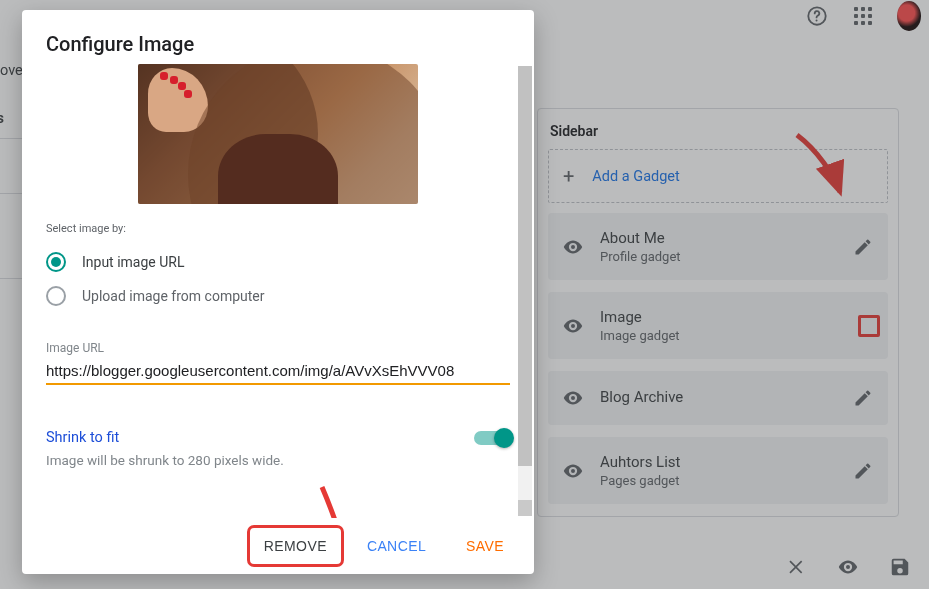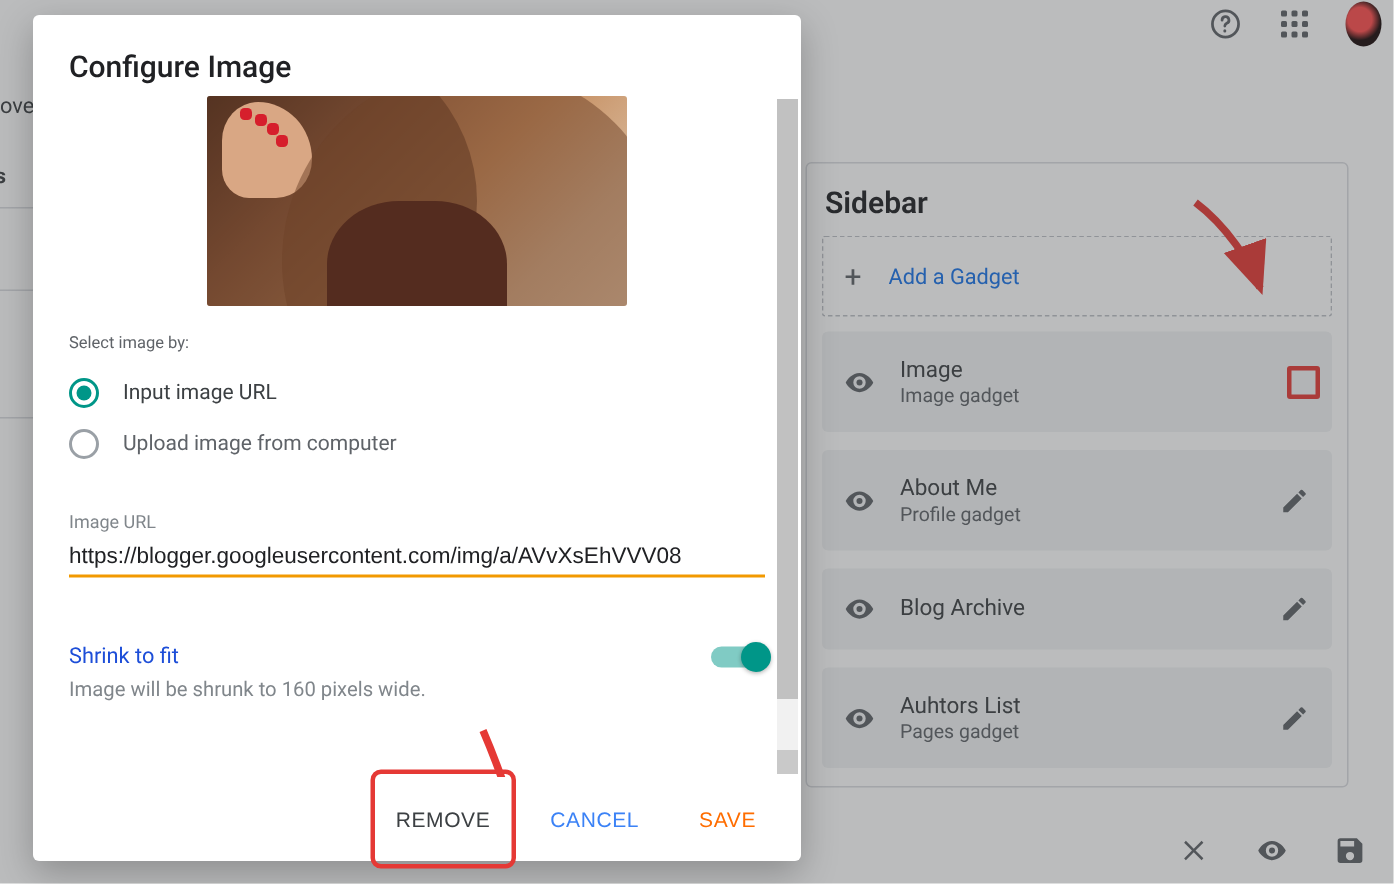--- a/index.html
+++ b/index.html
@@ -41,21 +41,21 @@
   .posts-col .bold { font-weight:700; }
   .posts-col .small { font-size:13px; color:#5f6368; }
   .posts-col hr { border:none; border-top:1px solid #dadce0; margin:12px -4px; }
 
   
   .sidebar-panel {
     position:absolute; top:108px; left:537px; width:362px;
     border:1px solid #dadce0; border-radius:4px; padding-top:10px;
     background:#fff;
   }
-  .sidebar-title { font-weight:600; font-size:20px; padding:4px 12px 10px; }
+  .sidebar-title { font-weight:600; font-size:14px; padding:4px 12px 10px; }
   .add-gadget-row {
     margin:0 10px 10px; border:1px dashed #bdc1c6; border-radius:2px;
     display:flex; align-items:center; gap:18px; padding:16px 14px;
     color:#1a73e8; font-size:14.5px;
   }
   .add-gadget-row .plus { color:#5f6368; font-size:20px; line-height:1; }
 
   .gadget-row {
     margin:0 10px 12px; background:#f1f3f4; border-radius:4px;
     display:flex; align-items:center; padding:16px 14px; gap:16px;
@@ -152,21 +152,21 @@
   .switch { width:36px; height:14px; background:#80cbc4; border-radius:10px; position:relative; }
   .switch .knob{ position:absolute; top:-3px; right:-4px; width:20px; height:20px; background:#009688; border-radius:50%; box-shadow:0 1px 3px rgba(0,0,0,0.3); }
 
   
   .arrow-to-remove {
     position:absolute; left:280px; top:418px; width:70px; height:110px;
     pointer-events:none;
   }
 
   .dlg-actions {
-    height:56px; display:flex; justify-content:flex-end; 
+    height:56px; display:flex; justify-content:flex-end; align-items:center;
     gap:16px; padding-right:18px;
   }
   .btn { font-size:14px; font-weight:500; letter-spacing:0.4px; padding:8px 12px;
     background:none; border:none; cursor:pointer; }
   .btn.remove{ color:#3c4043; }
   .btn.cancel{ color:#3b82f6; }
   .btn.save{ color:#ff6d00; }
   .remove-highlight{ outline:3px solid #e53935; outline-offset:2px; border-radius:2px; }
 
   svg { display:block; }
@@ -226,42 +226,42 @@
     </div>
 
     <div class="gadget-row">
       <span class="eye">
         <svg width="22" height="22" viewBox="0 0 24 24" fill="#5f6368">
             <path d="M12 5c-5 0-9 4.5-10 7 1 2.5 5 7 10 7s9-4.5 10-7c-1-2.5-5-7-10-7zm0 11.5A4.5 4.5 0 1 1 16.5 12 4.5 4.5 0 0 1 12 16.5z"></path>
             <circle cx="12" cy="12" r="2.2"></circle>
           </svg>
       </span>
       <div class="texts">
-        <span class="t1">Image</span>
-        <span class="t2">Image gadget</span>
-      </div>
-      <span class="edit edit-highlight">
+        <span class="t1">About Me</span>
+        <span class="t2">Profile gadget</span>
+      </div>
+      <span class="edit">
         <svg width="20" height="20" viewBox="0 0 24 24" fill="#5f6368">
             <path d="M3 17.25V21h3.75L17.81 9.94l-3.75-3.75L3 17.25zM20.71 7.04a1 1 0 0 0 0-1.41l-2.34-2.34a1 1 0 0 0-1.41 0l-1.83 1.83 3.75 3.75 1.83-1.83z"></path>
           </svg>
       </span>
     </div>
 
     <div class="gadget-row">
       <span class="eye">
         <svg width="22" height="22" viewBox="0 0 24 24" fill="#5f6368">
             <path d="M12 5c-5 0-9 4.5-10 7 1 2.5 5 7 10 7s9-4.5 10-7c-1-2.5-5-7-10-7zm0 11.5A4.5 4.5 0 1 1 16.5 12 4.5 4.5 0 0 1 12 16.5z"></path>
             <circle cx="12" cy="12" r="2.2"></circle>
           </svg>
       </span>
       <div class="texts">
-        <span class="t1">About Me</span>
-        <span class="t2">Profile gadget</span>
-      </div>
-      <span class="edit">
+        <span class="t1">Image</span>
+        <span class="t2">Image gadget</span>
+      </div>
+      <span class="edit edit-highlight">
         <svg width="20" height="20" viewBox="0 0 24 24" fill="#5f6368">
             <path d="M3 17.25V21h3.75L17.81 9.94l-3.75-3.75L3 17.25zM20.71 7.04a1 1 0 0 0 0-1.41l-2.34-2.34a1 1 0 0 0-1.41 0l-1.83 1.83 3.75 3.75 1.83-1.83z"></path>
           </svg>
       </span>
     </div>
 
     <div class="gadget-row">
       <span class="eye">
         <svg width="22" height="22" viewBox="0 0 24 24" fill="#5f6368">
             <path d="M12 5c-5 0-9 4.5-10 7 1 2.5 5 7 10 7s9-4.5 10-7c-1-2.5-5-7-10-7zm0 11.5A4.5 4.5 0 1 1 16.5 12 4.5 4.5 0 0 1 12 16.5z"></path>
@@ -354,21 +354,21 @@
 
     <div class="field-label">Image URL</div>
     <input class="text-input" type="text" value="https://blogger.googleusercontent.com/img/a/AVvXsEhVVV08" style="">
 
     <div class="shrink-row">
       <span class="shrink-label">Shrink to fit</span>
       <span class="switch">
           <span class="knob"></span>
         </span>
     </div>
-    <div class="shrink-help">Image will be shrunk to 160 pixels wide.</div>
+    <div class="shrink-help">Image will be shrunk to 280 pixels wide.</div>
 
     
     <div class="scroll-track">
       <div class="scroll-thumb" style="top:0; height:400px"></div>
       <div class="scroll-thumb" style="bottom:0; height:16px; background:#c9c9c9"></div>
     </div>
 
     
     <svg class="arrow-to-remove" viewBox="0 0 70 110">
       <defs>

